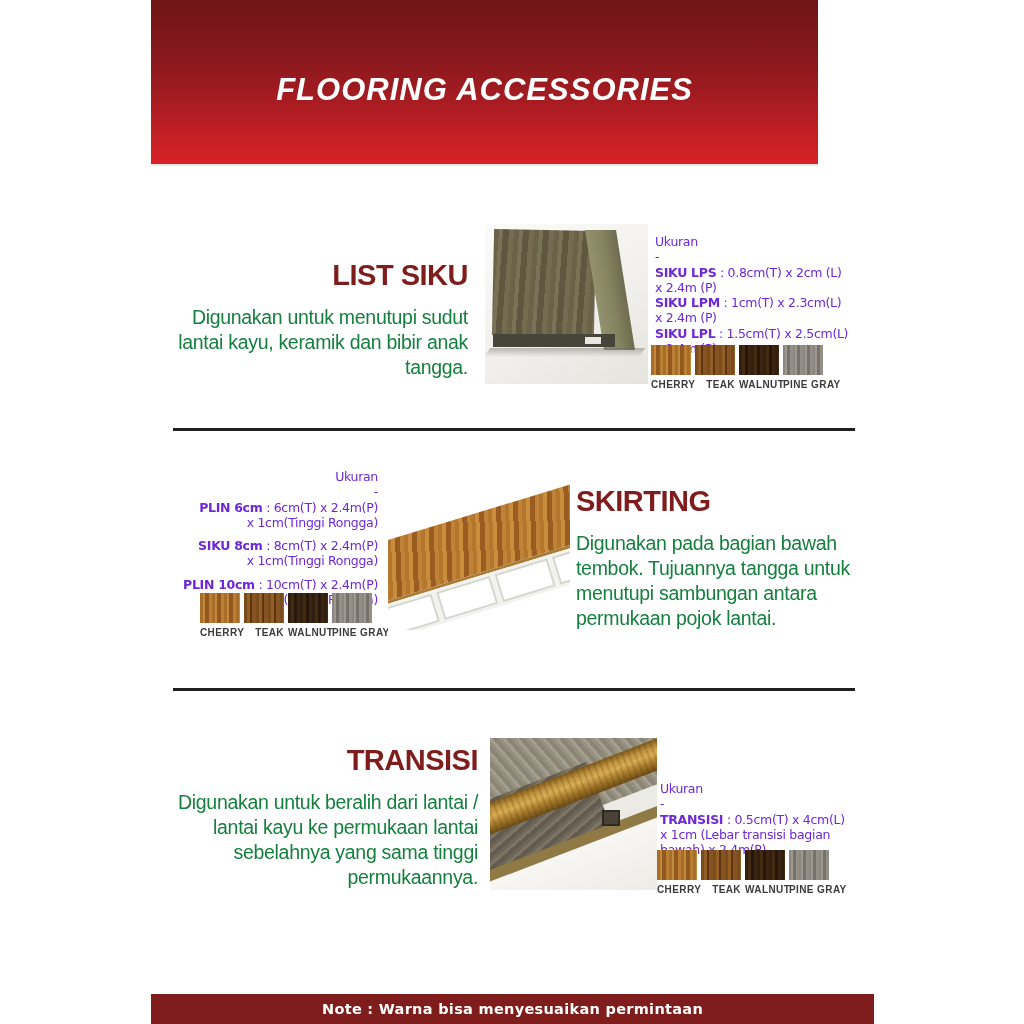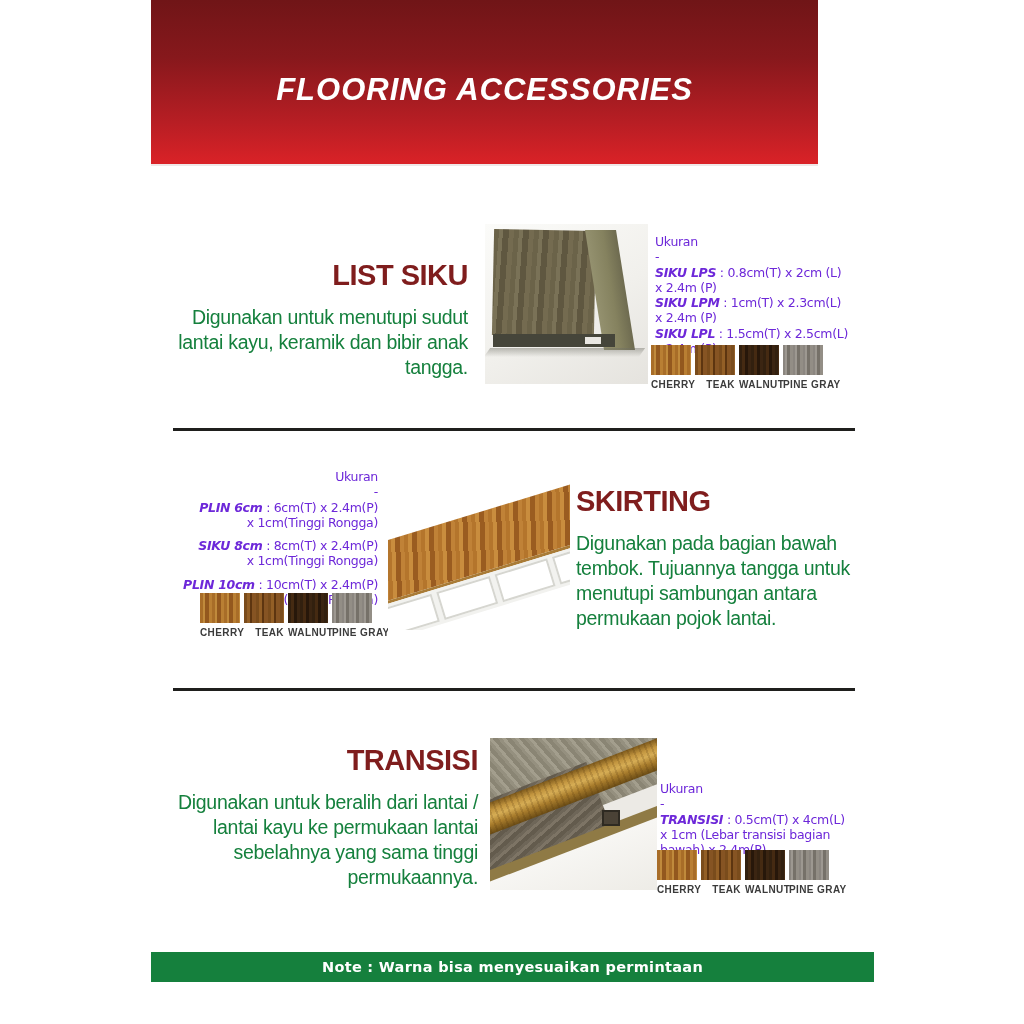--- a/index.html
+++ b/index.html
@@ -22,21 +22,21 @@
   
   .sec-title{margin:0;font-size:29px;font-weight:bold;letter-spacing:-0.5px;color:#7f1d1d;}
   .sec-desc{margin-top:13px;font-size:19.5px;line-height:25px;letter-spacing:-0.3px;color:#15803d;}
   .s1-text{position:absolute;left:168px;top:259px;width:300px;text-align:right;}
   .s2-text{position:absolute;left:576px;top:485px;width:285px;text-align:left;}
   .s3-text{position:absolute;left:175px;top:744px;width:303px;text-align:right;}
 
   
   .specs{position:absolute;font-family:"DejaVu Sans", sans-serif;font-size:12.5px;
          line-height:15.3px;letter-spacing:-0.3px;color:#6d28d9;}
-  .specs b{font-weight:bold;font-style:italic;}
+  .specs b{font-weight:bold;}
   .s1-specs{left:655px;top:234px;width:226px;text-align:left;}
   .s2-specs{left:176px;top:469px;width:202px;text-align:right;}
   .s3-specs{left:660px;top:781px;width:222px;text-align:left;}
   .spec-group{margin-bottom:8px;}
 
   
   .swatches{position:absolute;display:flex;gap:4px;}
   .sw{width:40px;}
   .chip{height:30px;}
   .sw-label{margin-top:4px;text-align:right;font-family:Liberation Sans, sans-serif;
@@ -76,21 +76,21 @@
           background:repeating-linear-gradient(160deg,#6e6658 0 3px,#7d7465 3px 6px,#635b4d 6px 10px);}
   .p3-strip{position:absolute;left:-35px;top:30px;width:255px;height:30px;transform:rotate(-21deg);
           background:repeating-linear-gradient(90deg,rgba(80,50,10,0.18) 0 2px,rgba(255,255,255,0) 2px 6px),
                      linear-gradient(180deg,#7e5a1c 0%,#c2953f 25%,#d6ad55 45%,#a87c2c 70%,#6b4c15 100%);}
   .p3-tprofile{position:absolute;left:112px;top:72px;width:14px;height:12px;background:#4a4236;border:2px solid #2e2a22;}
   .p3-edge{position:absolute;left:-30px;top:96px;width:250px;height:12px;transform:rotate(-21deg);background:#8f7a45;}
   .p3-under{position:absolute;left:-35px;top:108px;width:270px;height:80px;transform:rotate(-21deg);
           background:linear-gradient(180deg,#f7f6f3,#eceae4);}
 
   
-  .footer{position:absolute;left:151px;top:952px;width:723px;height:30px;background:#15803d;
+  .footer{position:absolute;left:151px;top:994px;width:723px;height:30px;background:#7f1d1d;
           display:flex;align-items:center;justify-content:center;}
   .footer-note{color:#ffffff;font-family:"DejaVu Sans", sans-serif;font-size:14.5px;
           font-weight:bold;letter-spacing:0.3px;}
 </style>
 </head>
 <body>
 
 <div class="page">
 
   <div class="banner">

